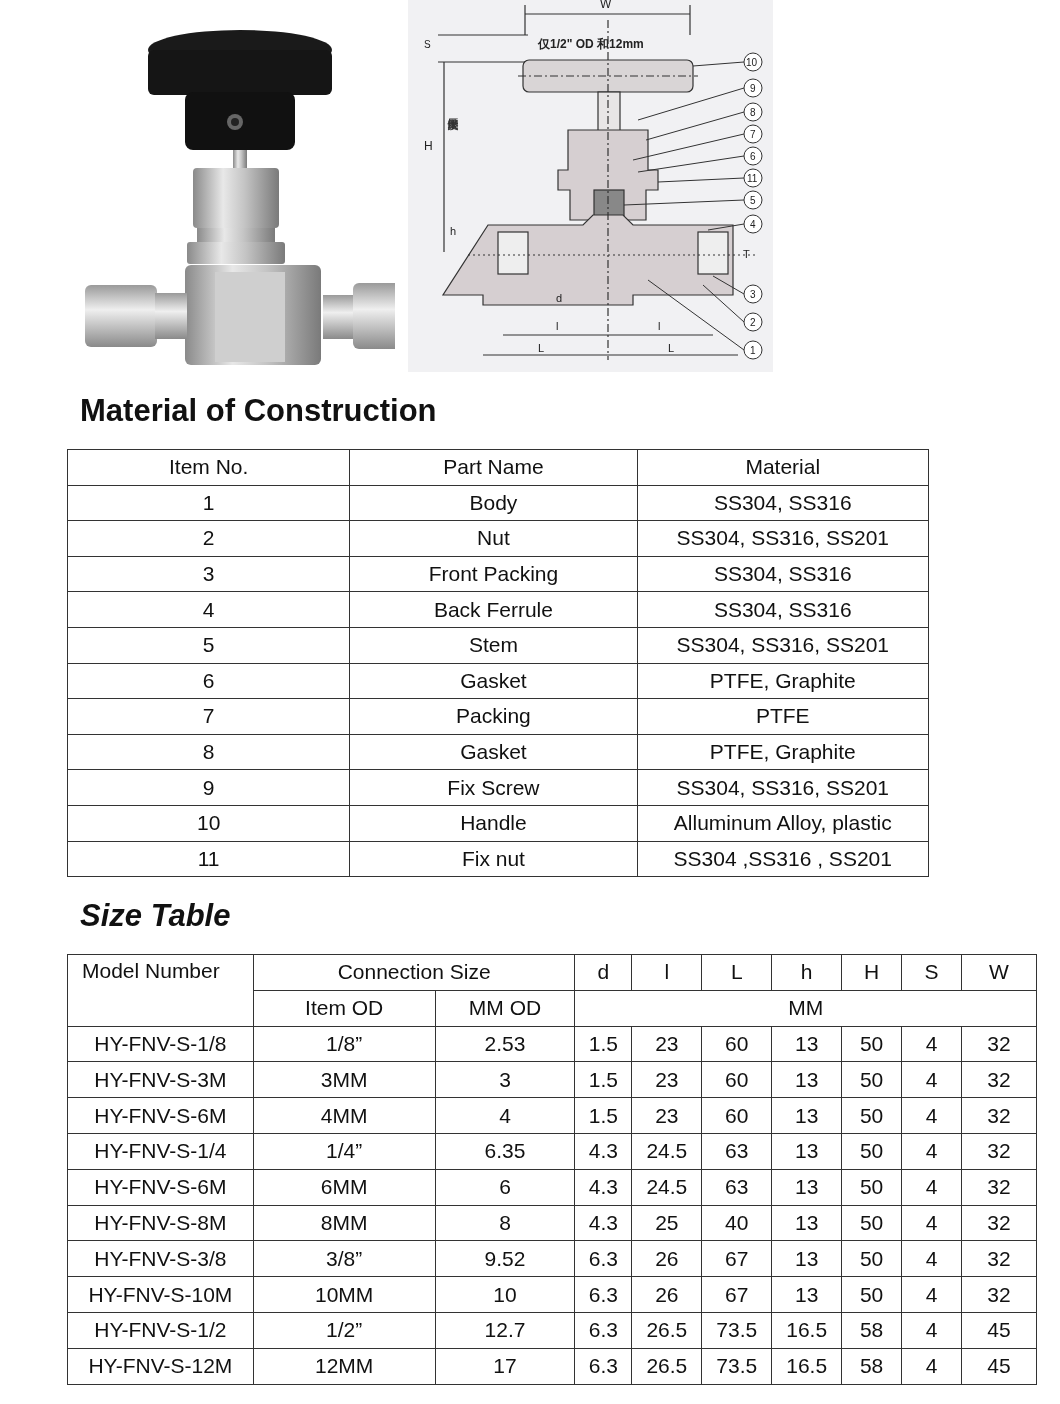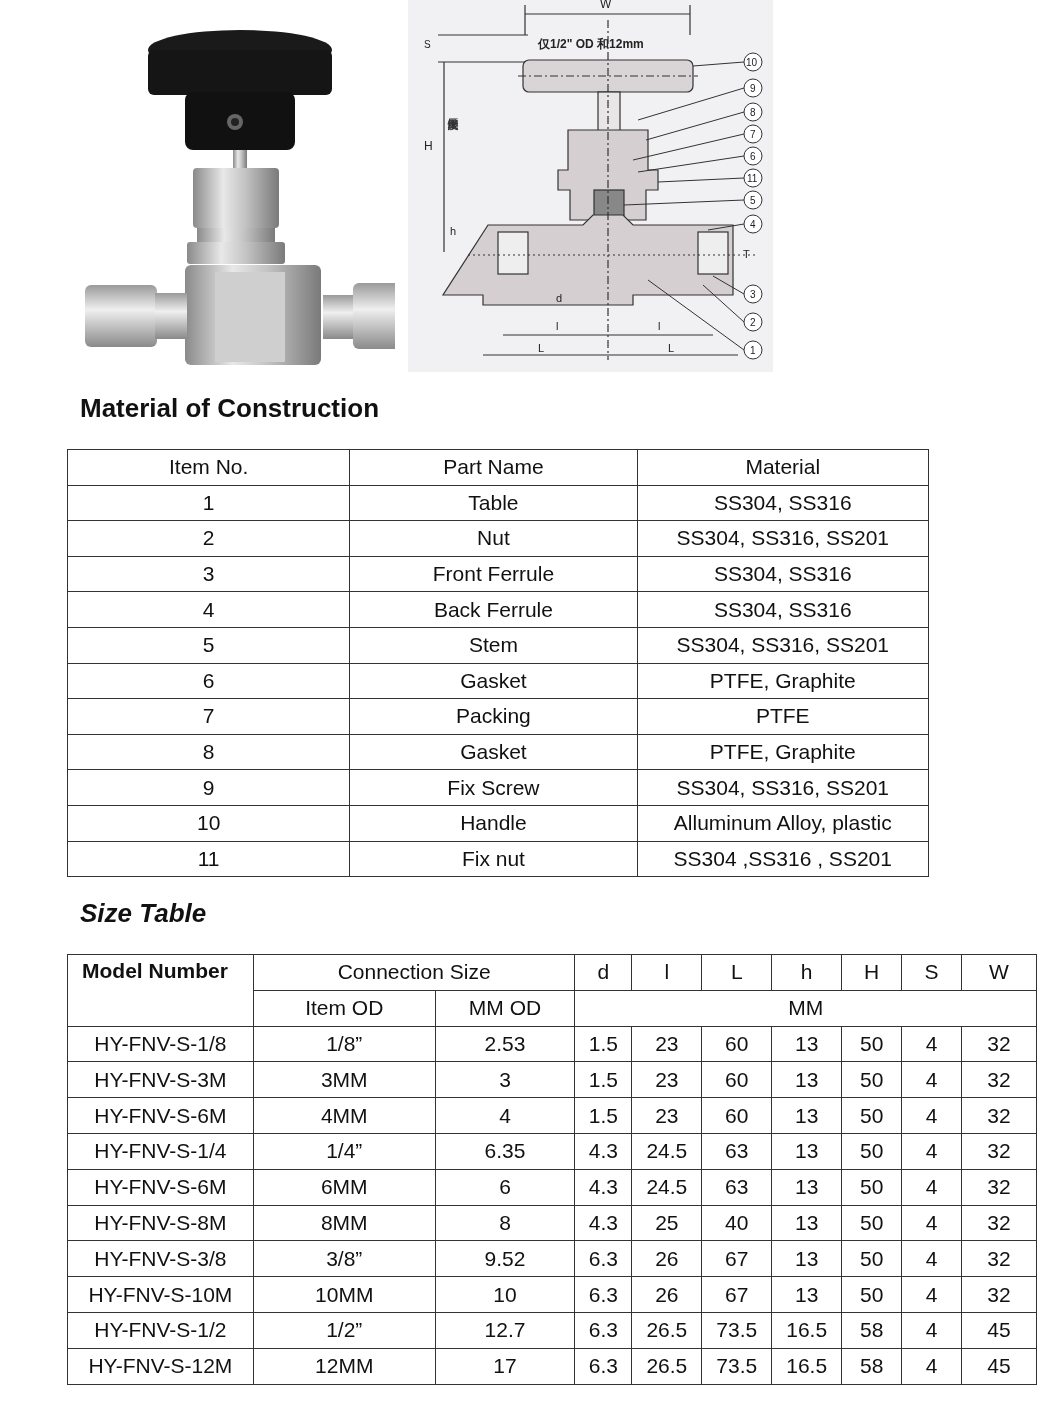--- a/index.html
+++ b/index.html
@@ -1,29 +1,29 @@
 <!DOCTYPE html>
 <html><head>
 <meta charset="utf-8">
 <style>
   html, body { margin:0; padding:0; background:#ffffff; }
   body { width:1060px; height:1404px; position:relative; overflow:hidden; font-family:"Liberation Sans", sans-serif; color:#111; }
   .abs { position:absolute; }
   #photo { left:75px; top:10px; width:320px; height:360px; }
   #drawing { left:408px; top:0px; width:365px; height:372px; background:#f1f1f3; }
-  .heading { font-weight:bold; font-size:26px; color:#111; }
+  .heading { font-weight:bold; font-size:31px; color:#111; }
   #h-material { left:80px; top:393px; }
   #h-size { left:80px; top:898px;font-style:italic; }
   table { border-collapse:collapse; position:absolute; font-size:21px; }
   td, th { border:1.5px solid #333; text-align:center; padding:0; font-weight:normal; height:34.6px; }
   #mat-table { left:67px; top:449px; width:862px; }
   #mat-table td, #mat-table th { height:34.6px; }
   #size-table { left:67px; top:954px; width:970px; }
   #size-table td, #size-table th { height:34.8px; }
-  .tl { text-align:left; padding-left:14px; vertical-align:top; padding-top:4px;font-weight:bold; }
+  .tl { text-align:left; padding-left:14px; vertical-align:top; padding-top:4px; }
 </style>
 </head>
 <body>
 
 <div id="photo" class="abs">
   <svg width="320" height="360" viewBox="0 0 320 360">
     <defs>
       <linearGradient id="steel" x1="0" x2="1" y1="0" y2="0">
         <stop offset="0" stop-color="#8a8a8a"></stop>
           <stop offset="0.35" stop-color="#e8e8e8"></stop>
@@ -148,31 +148,31 @@
   <thead>
     <tr>
       <th>Item No.</th>
       <th>Part Name</th>
       <th>Material</th>
     </tr>
   </thead>
   <tbody>
     <tr>
         <td>1</td>
-        <td>Table</td>
+        <td>Body</td>
         <td>SS304, SS316</td>
       </tr>
     <tr>
         <td>2</td>
         <td>Nut</td>
         <td>SS304, SS316, SS201</td>
       </tr>
     <tr>
         <td>3</td>
-        <td>Front Ferrule</td>
+        <td>Front Packing</td>
         <td>SS304, SS316</td>
       </tr>
     <tr>
         <td>4</td>
         <td>Back Ferrule</td>
         <td>SS304, SS316</td>
       </tr>
     <tr>
         <td>5</td>
         <td>Stem</td>

